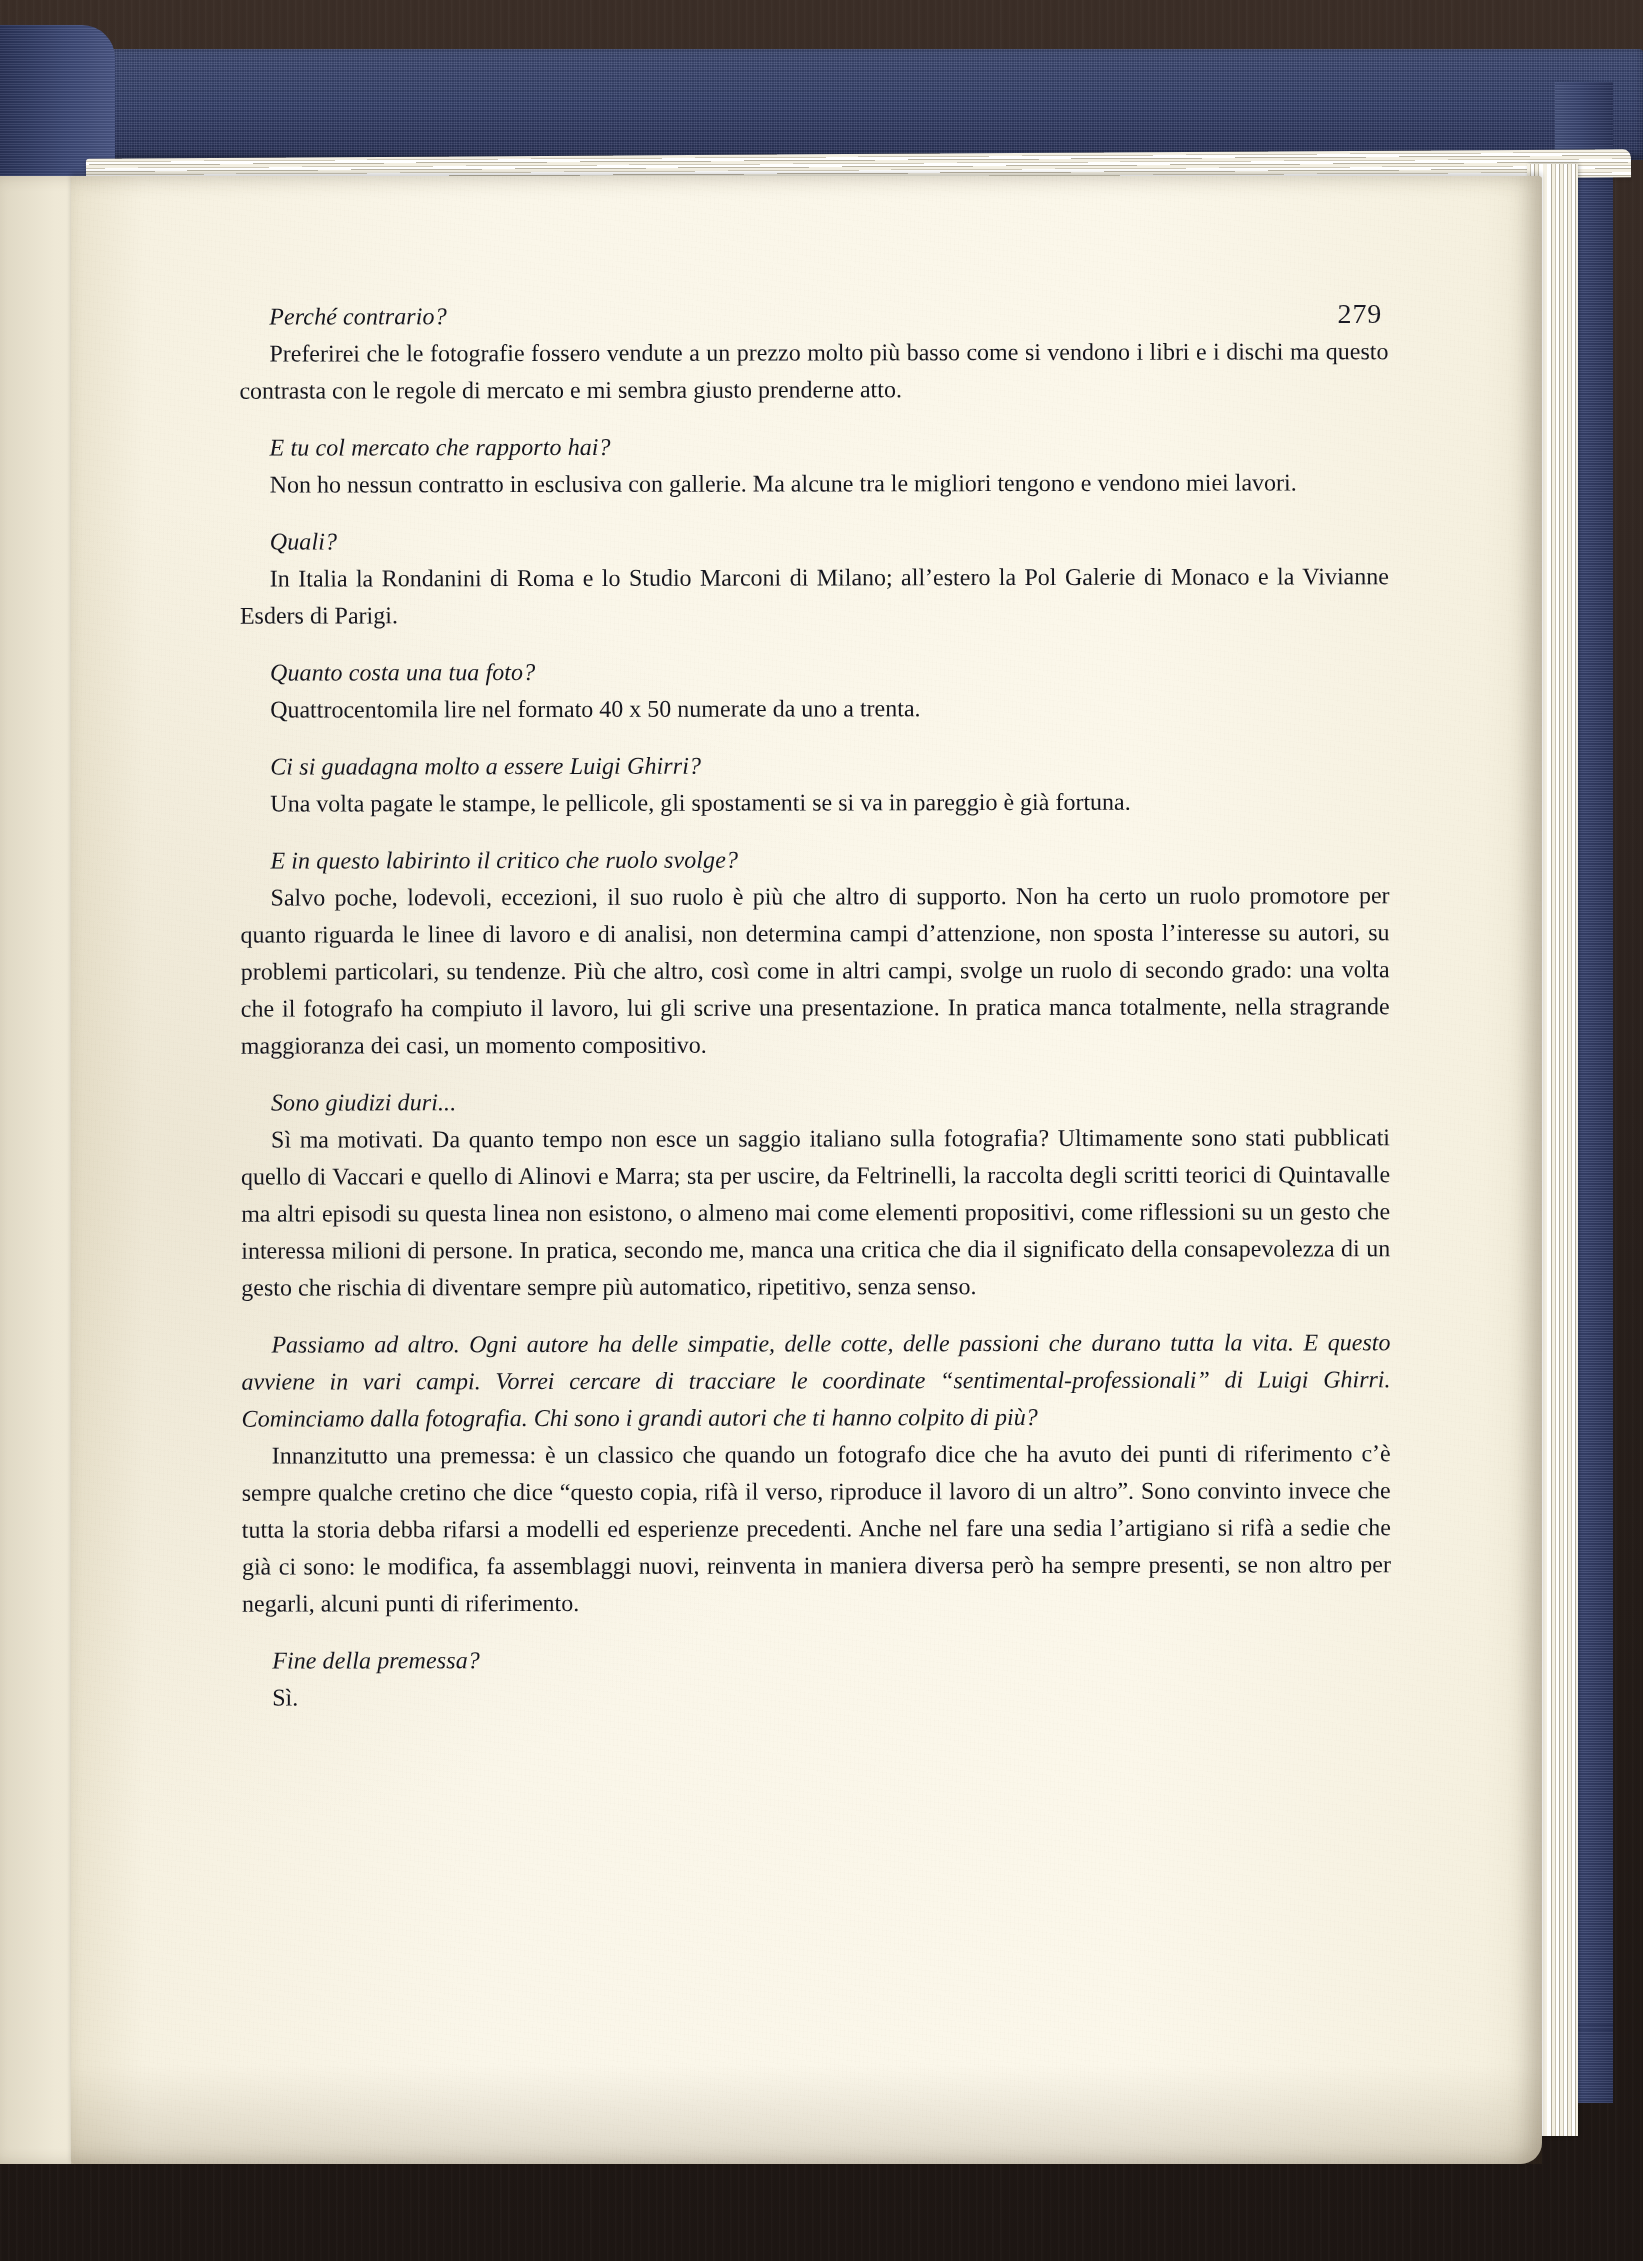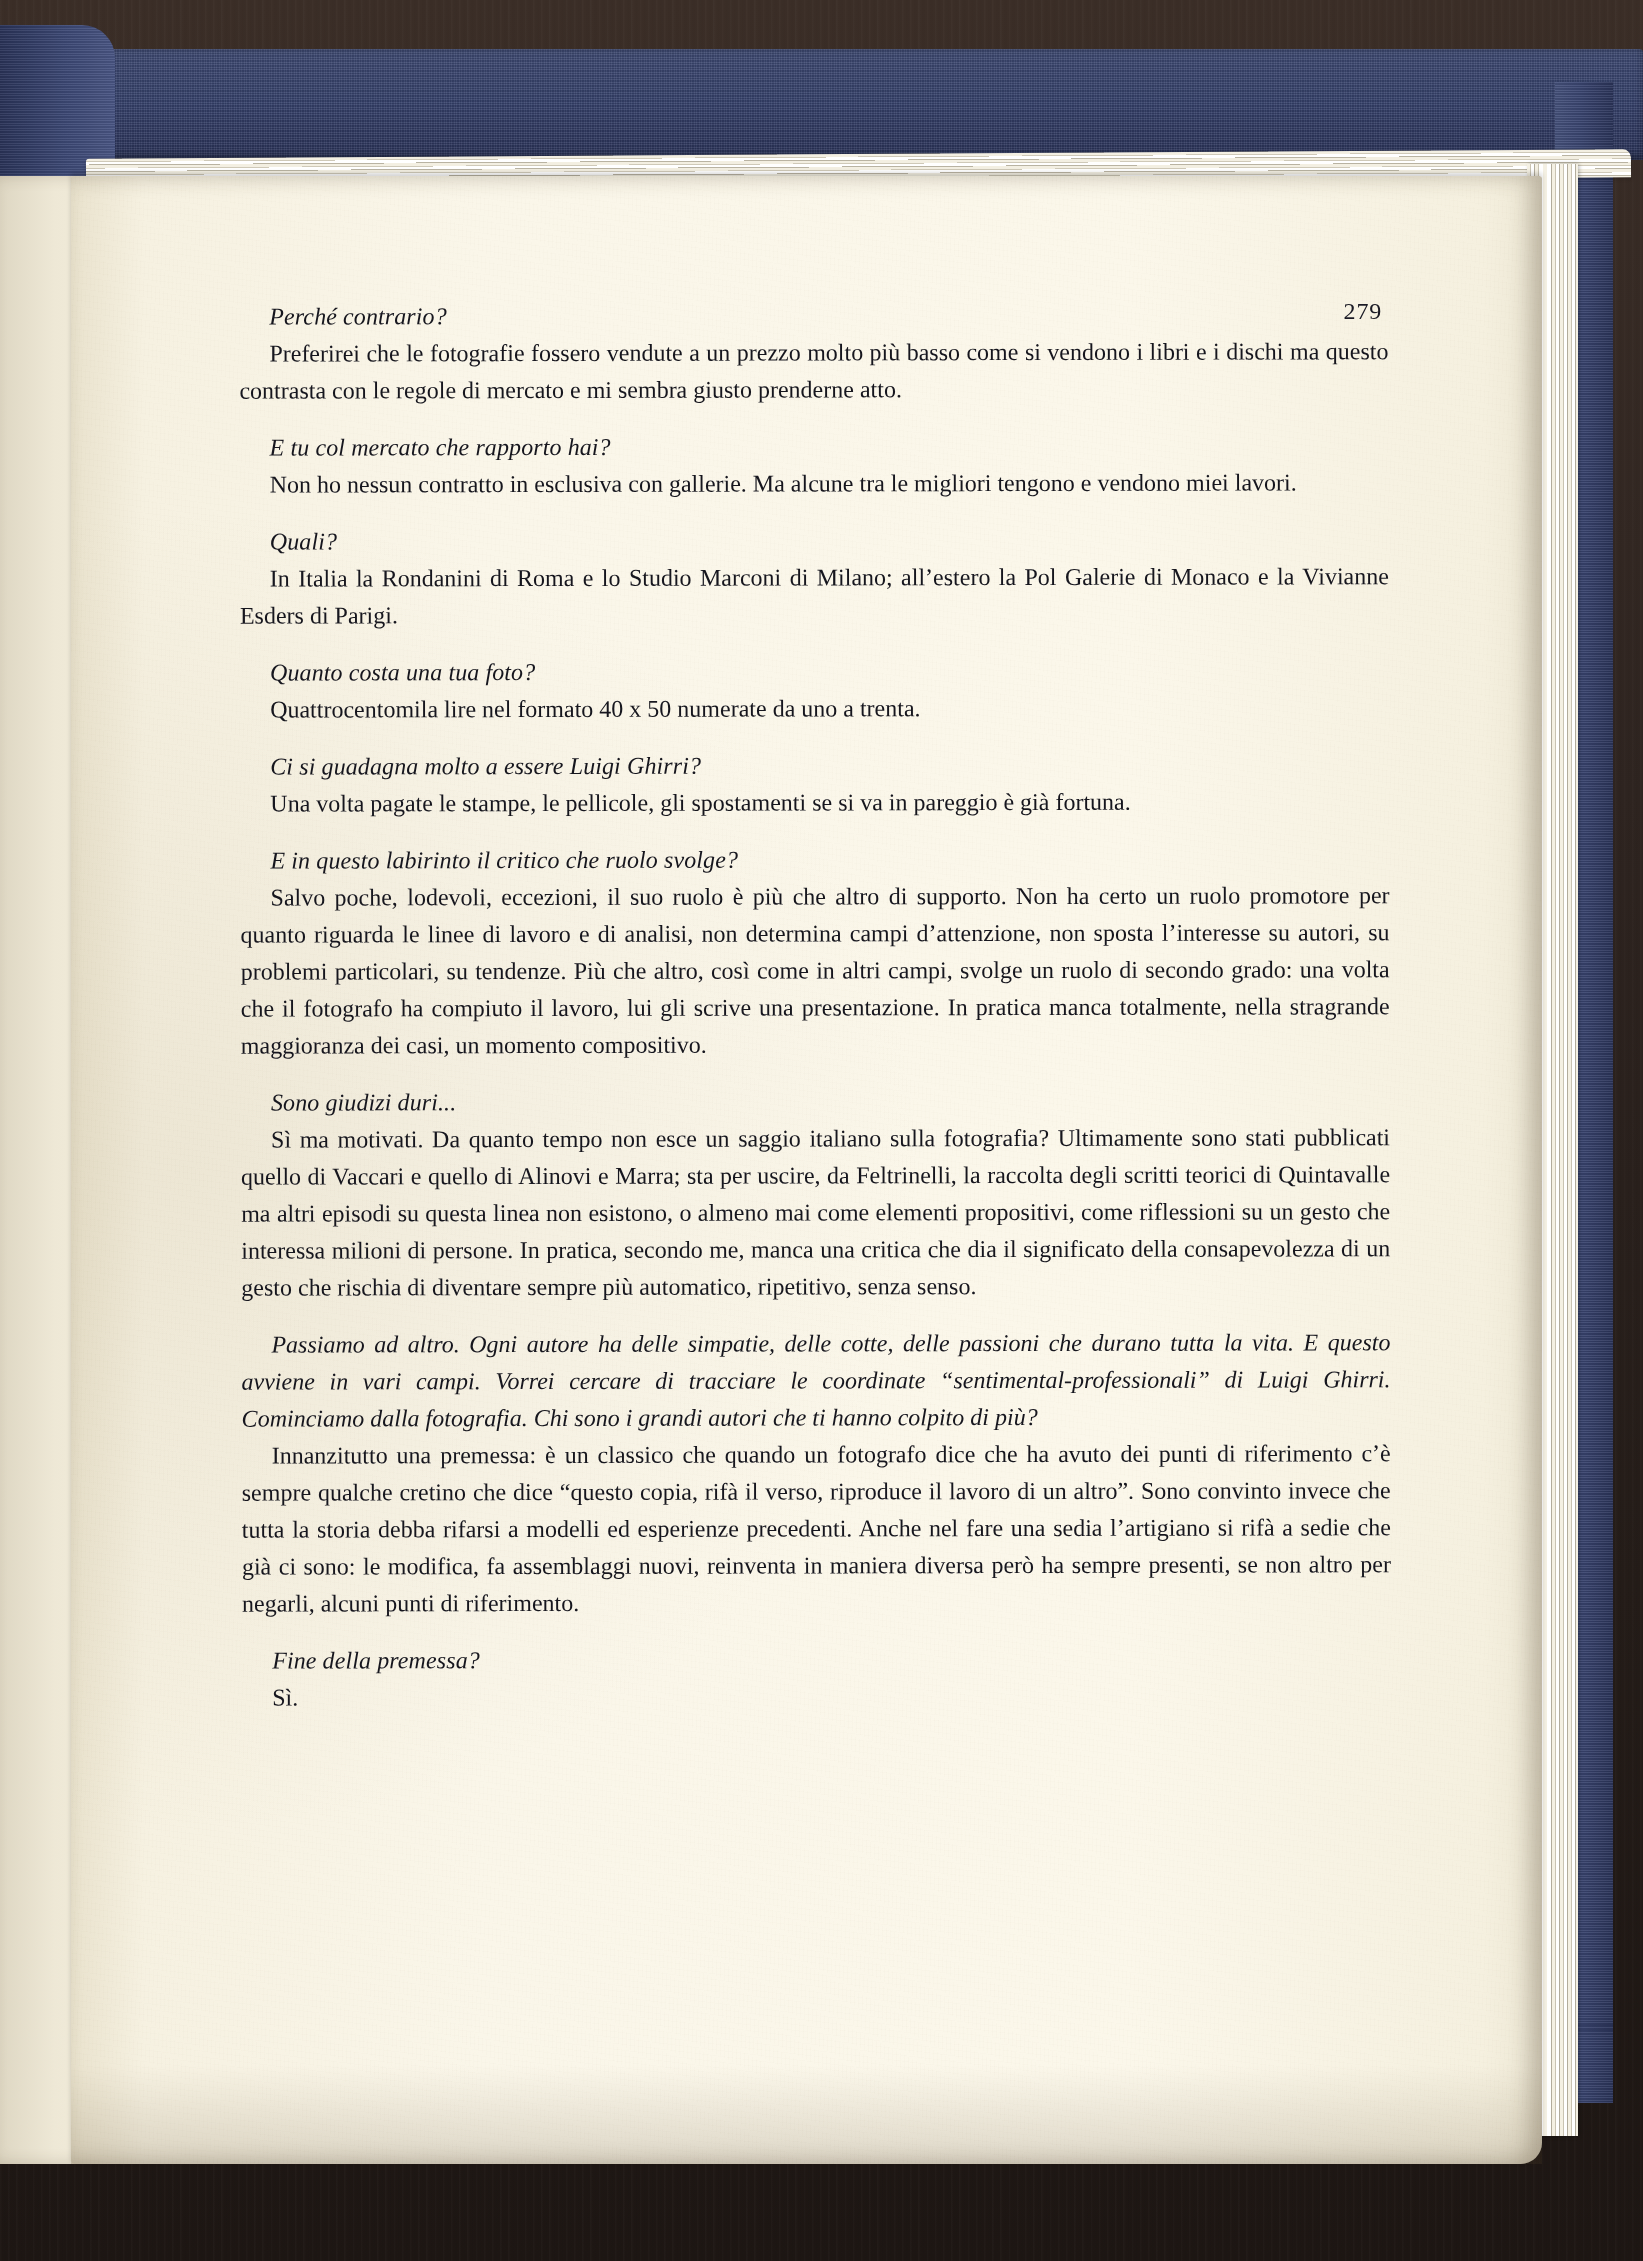--- a/index.html
+++ b/index.html
@@ -109,21 +109,21 @@
   #text-block{
     position:absolute;left:168px;top:123px;width:1149px;
     color:#16161e;
     font-size:24px;
     line-height:37px;
     text-align:justify;
     -webkit-font-smoothing:antialiased;
   }
   #folio{
     position:absolute;right:160px;top:122px;
-    font-size:24px;color:#1a1a24;letter-spacing:0.8px;
+    font-size:28px;color:#1a1a24;letter-spacing:0.8px;
   }
   .qa{margin:0 0 20px 0;}
   .qa:last-child{margin-bottom:0;}
   .q{
     display:block;font-style:italic;text-indent:30px;text-align:left;
     letter-spacing:0.1px;
   }
   .a{
     display:block;text-indent:30px;text-align:justify;
     text-justify:inter-word;

